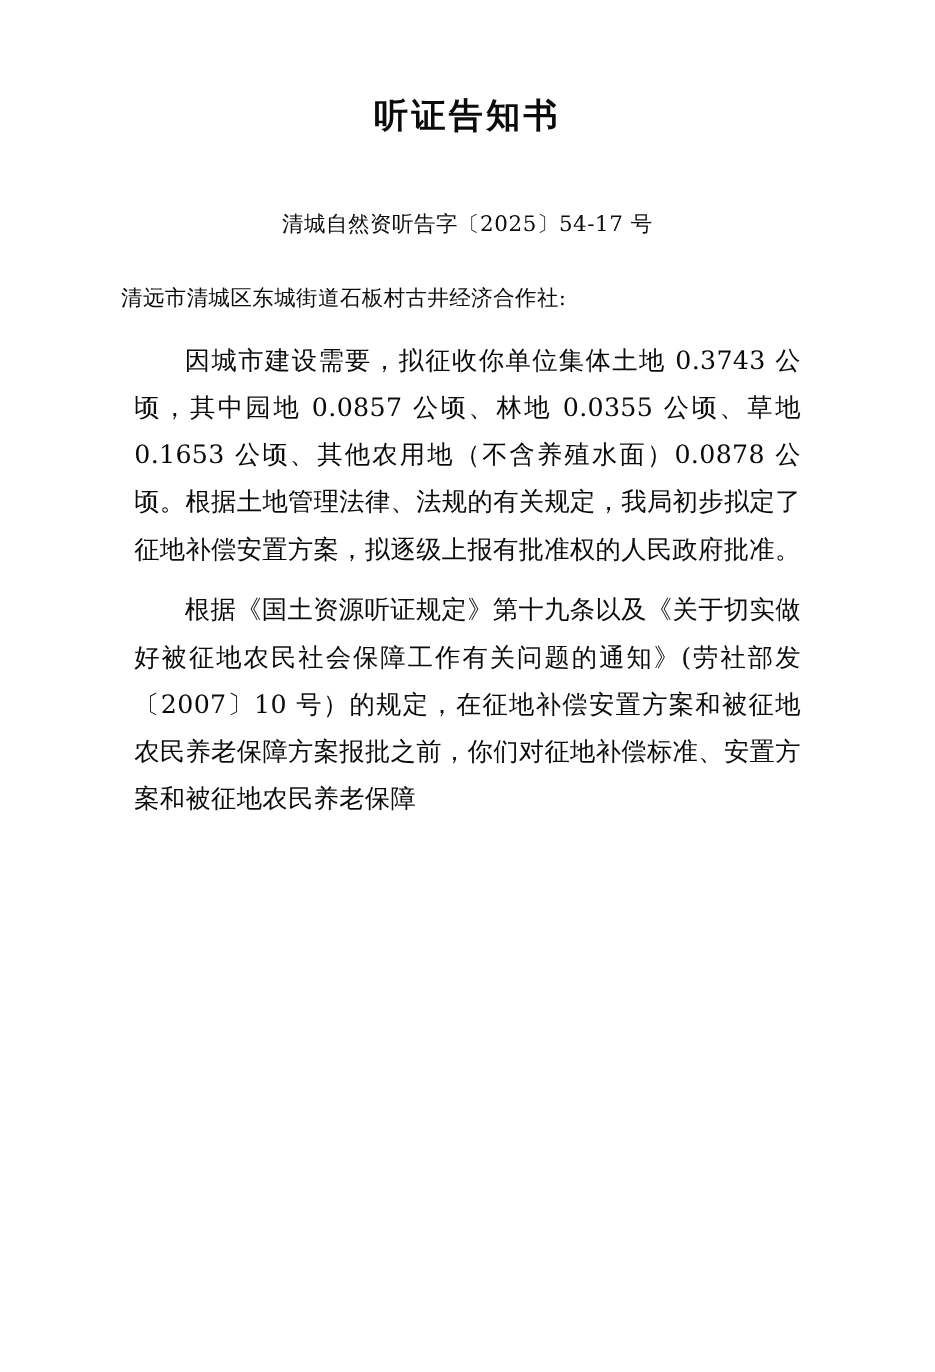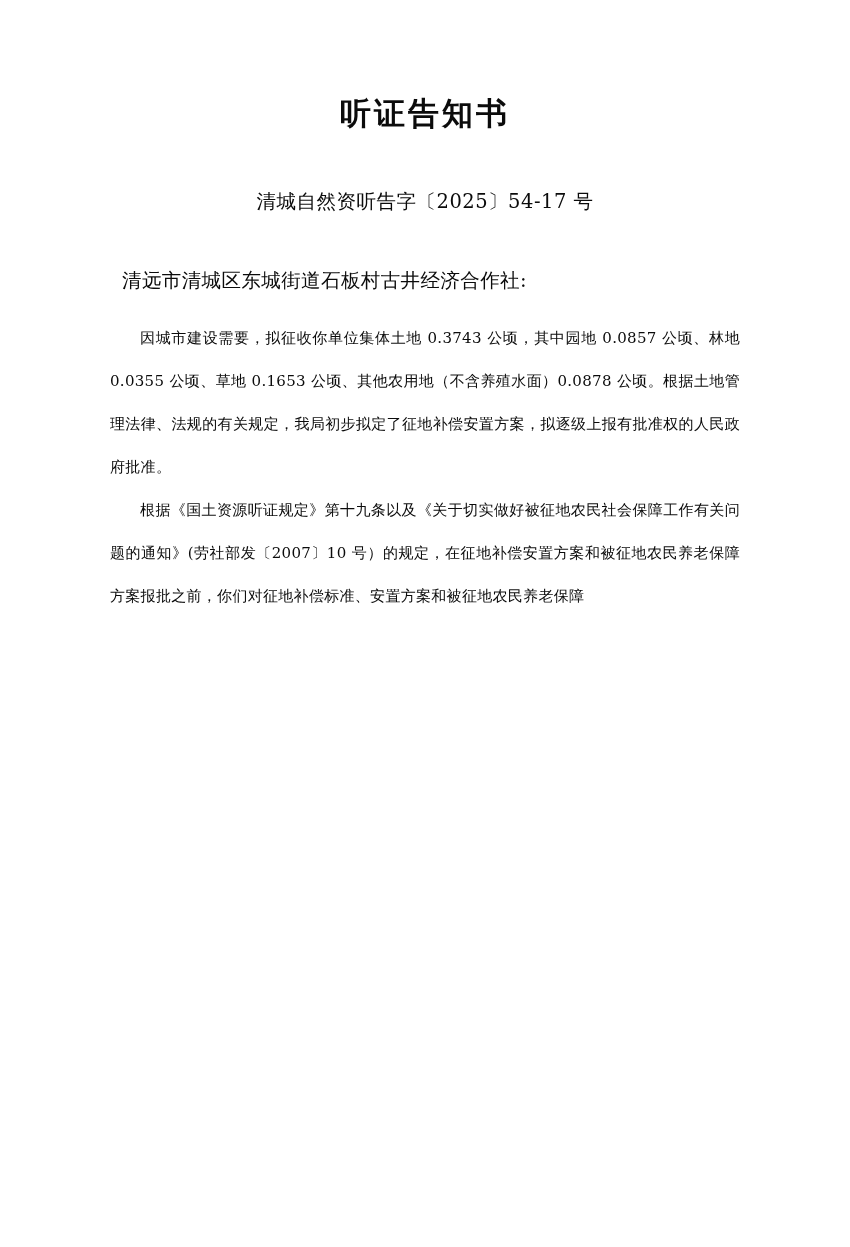--- a/index.html
+++ b/index.html
@@ -21,46 +21,46 @@
     box-sizing: border-box;
     padding: 0 110px;
     position: relative;
   }
   .doc-title {
     text-align: center;
     font-family: "DejaVu Sans", "Liberation Sans", sans-serif;
     font-weight: bold;
     font-size: 31px;
     letter-spacing: 3px;
-    margin: 1px;
-    padding-top: 92px;
+    margin: 12px;
+    padding-top: 72px;
     color: #0b0b0b;
   }
   .doc-number {
     text-align: center;
     font-size: 19.5px;
     letter-spacing: 0.5px;
     margin: 0;
     padding-top: 52px;
     color: #0b0b0b;
   }
   .addressee {
     font-size: 19.5px;
-    margin: 12px;
+    margin: 0;
     padding-top: 40px;
     letter-spacing: 0.4px;
     color: #0b0b0b;
   }
   .body-text {
-    font-size: 15px;
+    font-size: 23px;
     line-height: 43px;
     letter-spacing: 0.3px;
     text-align: justify;
     text-justify: inter-ideograph;
-    margin: 0;
+    margin: 12px;
     color: #0b0b0b;
   }
   .body-text.first {
     padding-top: 11px;
   }
   .indent {
     text-indent: 2em;
   }
 </style>
 </head>

